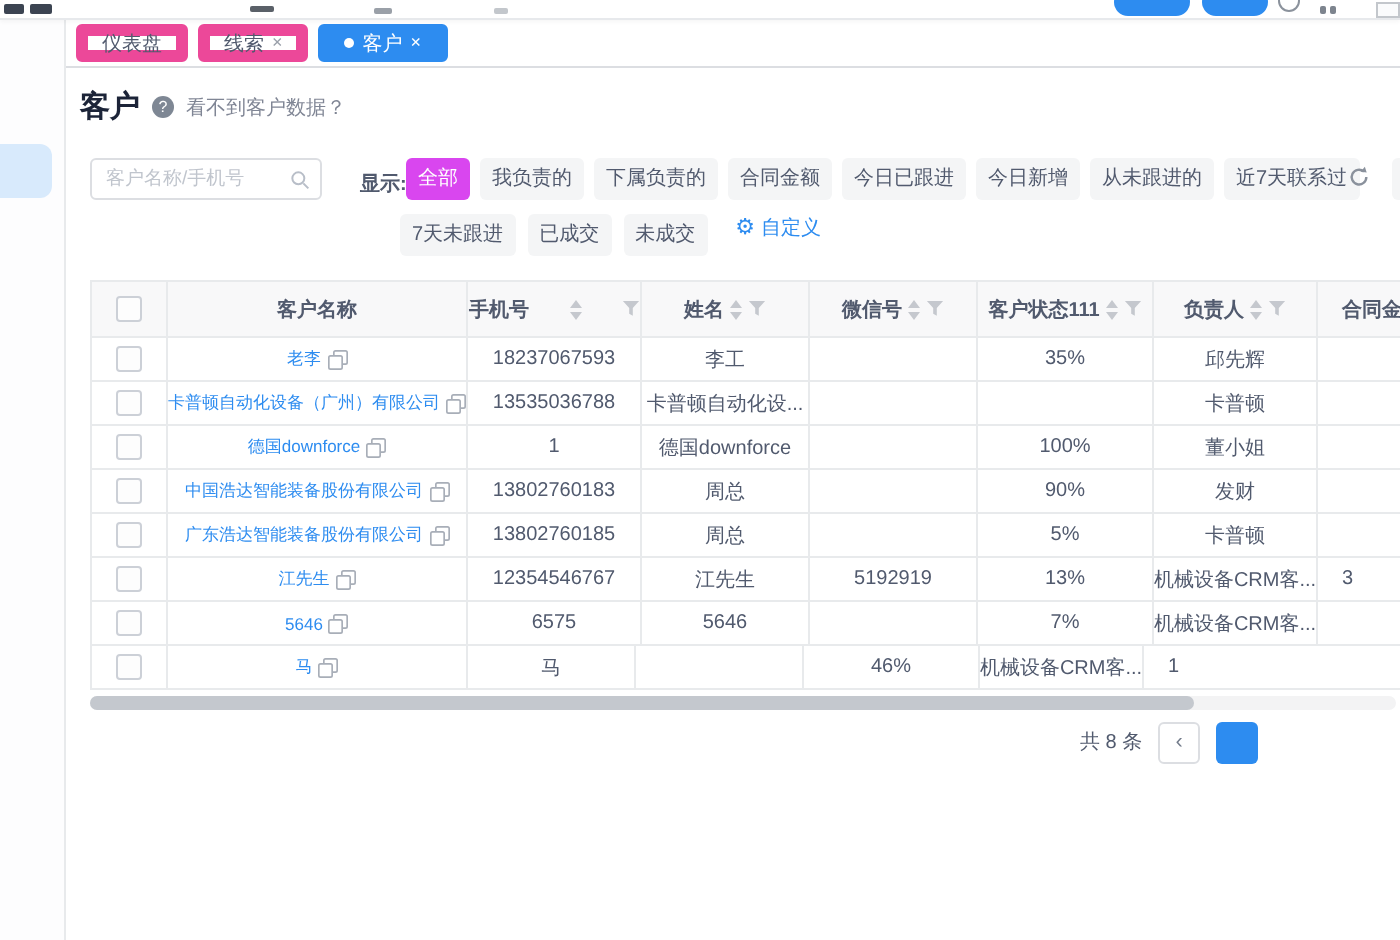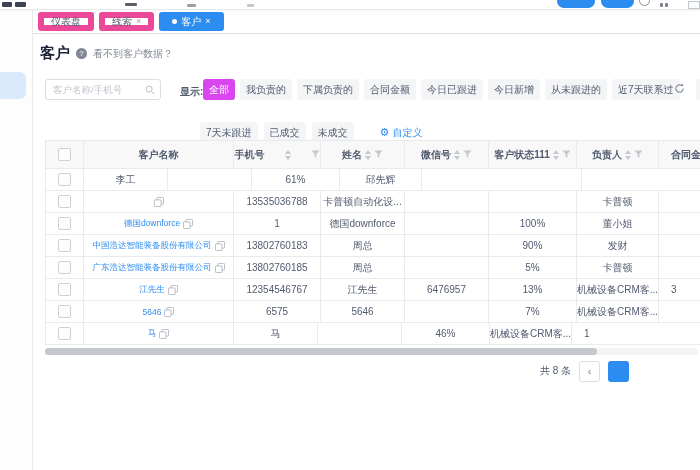--- a/index.html
+++ b/index.html
@@ -30,21 +30,21 @@
   .page-title { font-size:15px; font-weight:bold; color:#1c2438; }
   .help-icon { width:11px; height:11px; border-radius:50%; background:#7e8794; color:#fff; font-size:8px; display:flex; align-items:center; justify-content:center; }
   .help-link { font-size:10px; color:#808695; }
   
   .search-box { position:absolute; left:45px; top:79px; width:116px; height:21px; border:1px solid #dcdee2; border-radius:3px; background:#fff; display:flex; align-items:center; }
   .search-box input { flex:1; min-width:0; border:none; outline:none; font-size:9.5px; color:#515a6e; padding:0 4px 0 7px; background:transparent; font-family:inherit; }
   .search-box input::placeholder { color:#c0c5cd; }
   .search-ic { flex:none; margin-right:5px; display:flex; }
   .display-label { position:absolute; left:180px; top:85px; font-size:10px; font-weight:bold; color:#515a6e; }
   .chips1 { position:absolute; left:203px; top:79px; display:flex; gap:5px; }
-  .chips2-row { position:absolute; left:200px; top:122px; display:flex; align-items:center; gap:18px; }
+  .chips2-row { position:absolute; left:200px; top:107px; display:flex; align-items:flex-start; gap:6px; }
   .chip { height:21px; line-height:21px; padding:0 6px; background:#f4f5f6; border-radius:3px; font-size:10px; color:#515a6e; white-space:nowrap; cursor:default; }
   .chip.chip-active { background:#d946ef; color:#fff; }
   .refresh-btn { position:absolute; left:674px; top:83px; display:flex; }
   .edge-sliver { position:absolute; left:696px; top:79px; width:10px; height:21px; background:#f4f5f6; border-radius:3px 0 0 3px; }
   .customize { display:flex; align-items:center; gap:3px; color:#2d8cf0; font-size:10px; margin-left:8px; cursor:default; }
   .gear { font-size:11px; line-height:1; color:#2d8cf0; }
   
   .table-wrap { position:absolute; left:45px; top:140px; width:655px; height:205px; overflow:hidden; border-left:1px solid #e8eaec; border-top:1px solid #e8eaec; background:#bef264; }
   .thead { display:flex; height:28px; background:#f8f8f9; border-bottom:1px solid #e8eaec; width:763px; }
   .th { flex:none; display:flex; align-items:center; justify-content:center; gap:3px; font-size:10px; font-weight:bold; color:#515a6e; border-right:1px solid #e8eaec; overflow:hidden; white-space:nowrap; }
@@ -208,31 +208,40 @@
       </div>
       <div class="th left" style="width: 160px;">
         <span>合同金额</span>
       </div>
     </div>
   <div id="table-body">
       <div class="tr">
         <div class="td" style="width: 38px;">
           <span class="checkbox"></span>
         </div>
+        <div class="td" style="width: 150px;">
+          <a class="name-link">老李</a>
+          <svg width="10" height="10" viewBox="0 0 12 12">
+            <rect x="3.5" y="0.5" width="8" height="8" rx="1" fill="none" stroke="#a8aeb8"></rect>
+            <rect x="0.5" y="3.5" width="8" height="8" rx="1" fill="#fff" stroke="#a8aeb8"></rect>
+          </svg>
+        </div>
+        <div class="td" style="width: 87px;">18237067593</div>
         <div class="td" style="width: 84px;">李工</div>
         <div class="td" style="width: 84px;"></div>
-        <div class="td" style="width: 88px;">61%</div>
+        <div class="td" style="width: 88px;">35%</div>
         <div class="td" style="width: 82px;">邱先辉</div>
         <div class="td left" style="width: 160px;"></div>
       </div>
       <div class="tr">
         <div class="td" style="width: 38px;">
           <span class="checkbox"></span>
         </div>
         <div class="td" style="width: 150px;">
+          <a class="name-link">卡普顿自动化设备（广州）有限公司</a>
           <svg width="10" height="10" viewBox="0 0 12 12">
             <rect x="3.5" y="0.5" width="8" height="8" rx="1" fill="none" stroke="#a8aeb8"></rect>
             <rect x="0.5" y="3.5" width="8" height="8" rx="1" fill="#fff" stroke="#a8aeb8"></rect>
           </svg>
         </div>
         <div class="td" style="width: 87px;">13535036788</div>
         <div class="td" style="width: 84px;">卡普顿自动化设...</div>
         <div class="td" style="width: 84px;"></div>
         <div class="td" style="width: 88px;"></div>
         <div class="td" style="width: 82px;">卡普顿</div>
@@ -298,21 +307,21 @@
         </div>
         <div class="td" style="width: 150px;">
           <a class="name-link">江先生</a>
           <svg width="10" height="10" viewBox="0 0 12 12">
             <rect x="3.5" y="0.5" width="8" height="8" rx="1" fill="none" stroke="#a8aeb8"></rect>
             <rect x="0.5" y="3.5" width="8" height="8" rx="1" fill="#fff" stroke="#a8aeb8"></rect>
           </svg>
         </div>
         <div class="td" style="width: 87px;">12354546767</div>
         <div class="td" style="width: 84px;">江先生</div>
-        <div class="td" style="width: 84px;">6476957</div>
+        <div class="td" style="width: 84px;">5192919</div>
         <div class="td" style="width: 88px;">13%</div>
         <div class="td" style="width: 82px;">机械设备CRM客...</div>
         <div class="td left" style="width: 160px;">3</div>
       </div>
       <div class="tr">
         <div class="td" style="width: 38px;">
           <span class="checkbox"></span>
         </div>
         <div class="td" style="width: 150px;">
           <a class="name-link">5646</a>

